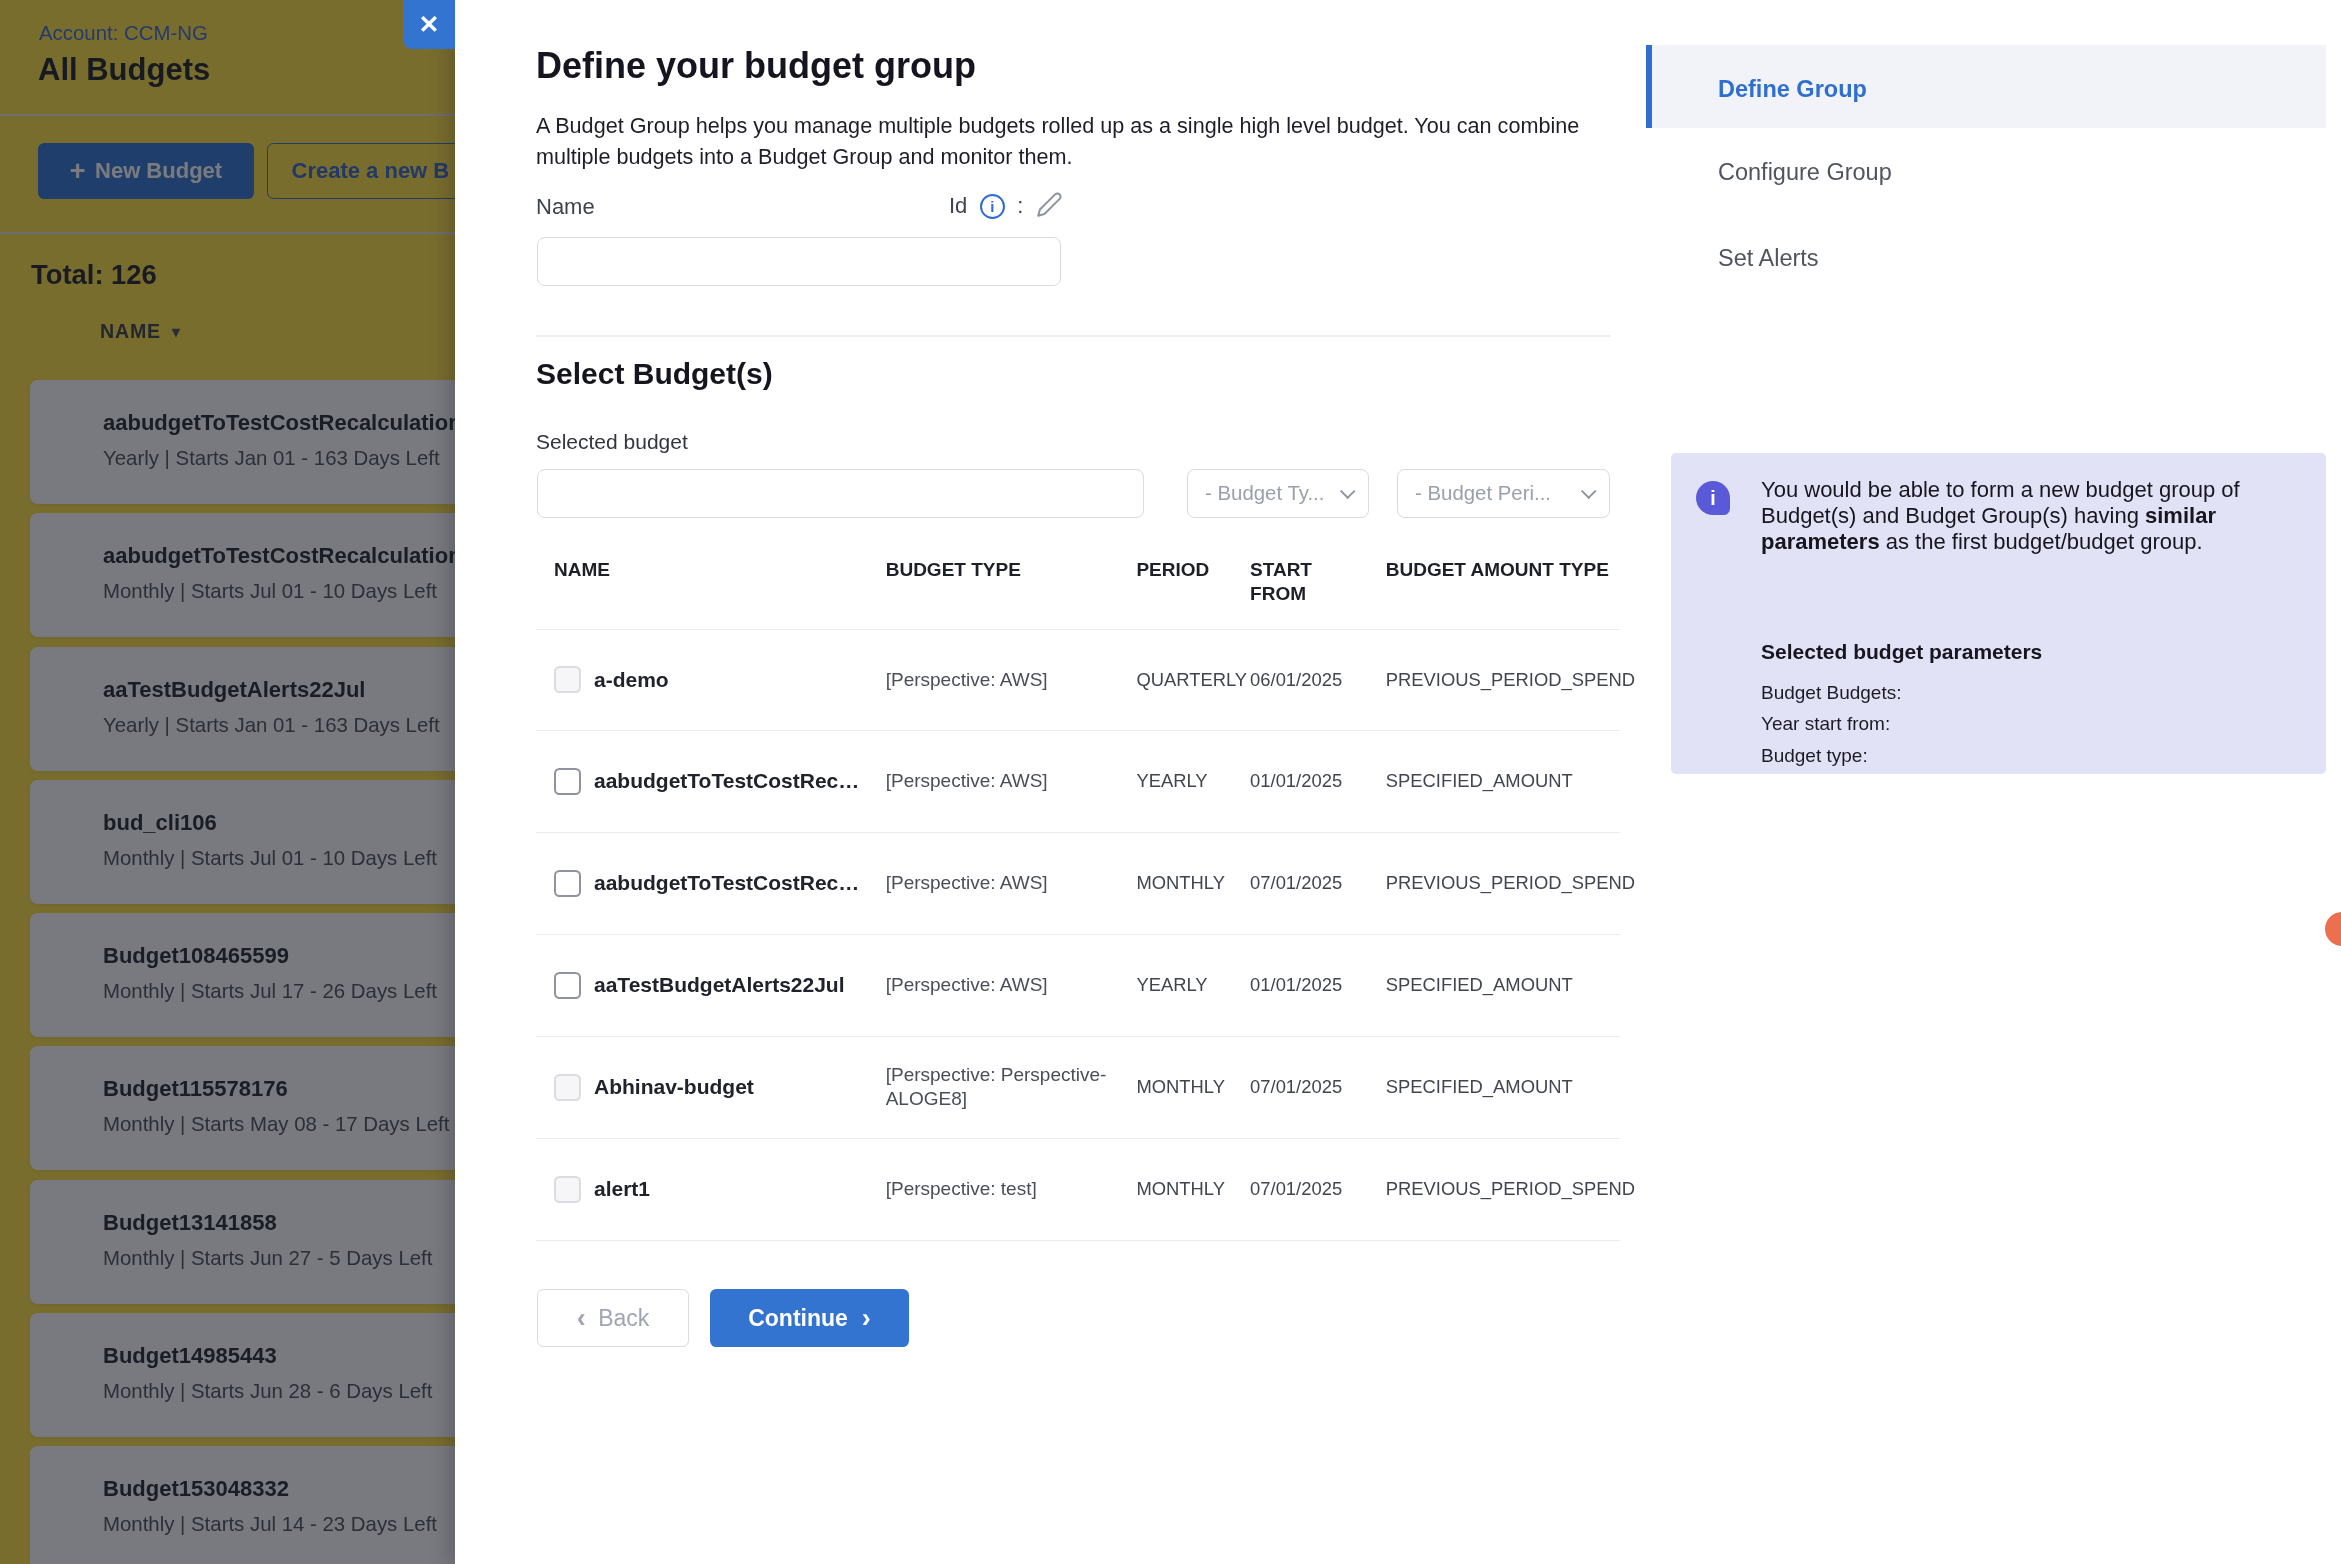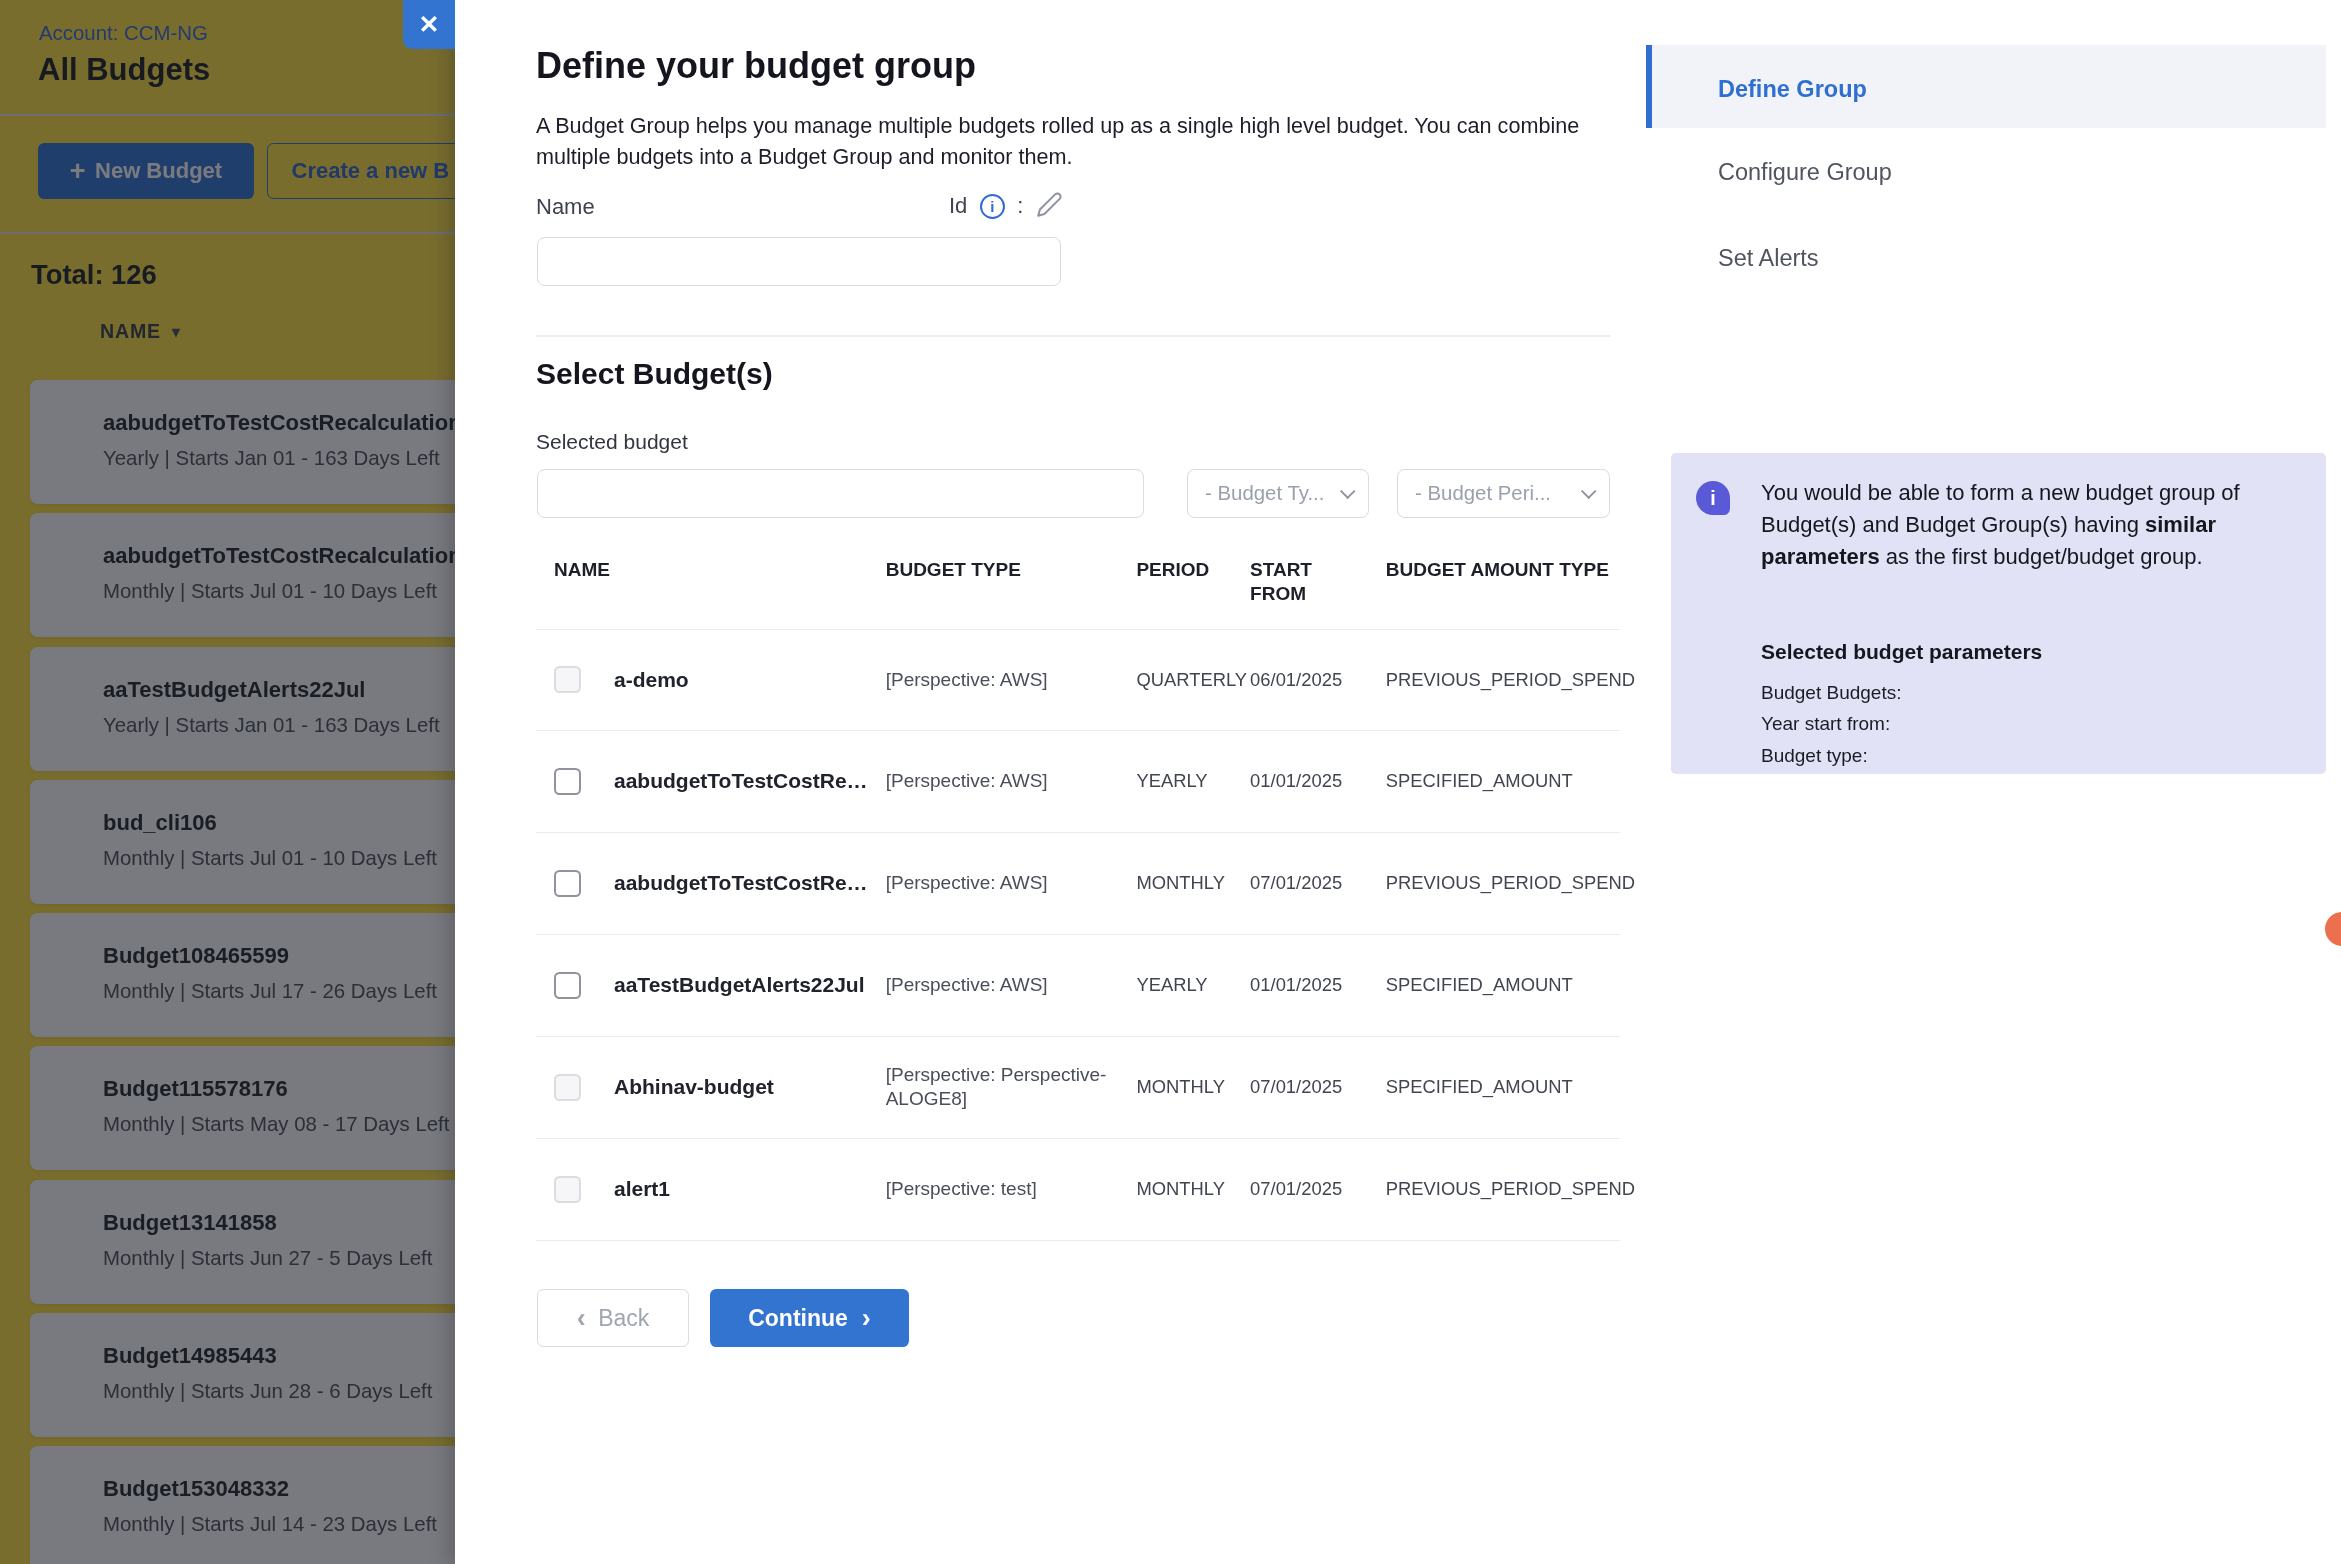--- a/index.html
+++ b/index.html
@@ -50,21 +50,21 @@
   .filter.f2 { left:942px; width:213px; }
   .chev { width:11px; height:11px; border-right:2.4px solid #8d93a0; border-bottom:2.4px solid #8d93a0; transform:rotate(45deg) translateY(-3.1px); }
 
   
   .tbl { position:absolute; left:81px; top:558px; width:1084px; }
   .t-grid { display:grid; grid-template-columns:316px 235px 98px 120px 227px; column-gap:15.7px; padding-left:18px; }
   .t-head { font-size:19px; line-height:23.5px; font-weight:bold; color:#1d1f29; }
   .t-body { margin-top:23.5px; }
   .t-row { position:relative; height:102px; align-items:center; border-bottom:1.6px solid #ebebef; }
   .t-row:first-child { border-top:1.6px solid #ebebef; }
-  .row-name { display:flex; align-items:center; gap:33px; }
+  .row-name { display:flex; align-items:center; gap:13px; }
   .cb { width:27px; height:27px; border-radius:5.5px; flex:0 0 27px; }
   .cb.on { border:2px solid #90939d; background:#fff; }
   .cb.off { border:2px solid #dcdce1; background:#f6f6f8; }
   .cell-name { font-size:21px; font-weight:bold; color:#20232c; white-space:nowrap; overflow:hidden; text-overflow:ellipsis; }
   .cell-type { font-size:19px; color:#4a4e59; line-height:24px; }
   .cell-dim { font-size:18.4px; color:#41454f; white-space:nowrap; }
 
   .btn-back { position:absolute; left:82px; top:1289px; width:152px; height:58px; border:1.6px solid #d9dae2; border-radius:6.3px; background:#fff;
               color:#a0a5b1; font-size:23px; display:flex; align-items:center; justify-content:center; gap:12.5px; }
   .btn-continue { position:absolute; left:255px; top:1289px; width:199px; height:58px; background:#3374d1; border-radius:6.3px;
@@ -75,21 +75,21 @@
   .step-bar { position:absolute; left:1191px; top:45px; width:5.5px; height:83px; background:#2e6fd0; }
   .step-active { position:absolute; left:1197px; top:45px; width:674px; height:83px; background:#f2f2f9; }
   .step-item { position:absolute; left:1263px; font-size:23.5px; color:#50545f; }
   .step-item.active { color:#2e6fd0; font-weight:bold; top:76px; }
   .step-item.s2 { top:159px; }
   .step-item.s3 { top:245px; }
 
   .info-panel { position:absolute; left:1216px; top:453px; width:655px; height:321px; background:#e2e2f6; border-radius:4.7px; }
   .info-icon { position:absolute; left:25px; top:28px; width:34px; height:34px; background:#5a5ad8; border-radius:17px 17px 6.3px 17px;
                color:#fff; font-size:19.6px; font-weight:bold; display:flex; align-items:center; justify-content:center; font-style:normal; }
-  .info-msg { position:absolute; left:90px; top:23.5px; width:525px; font-size:22px; line-height:32px; color:#16161f; }
+  .info-msg { position:absolute; left:90px; top:23.5px; width:525px; font-size:22px; line-height:26px; color:#16161f; }
   .info-params-h { position:absolute; left:90px; top:187px; font-size:21px; font-weight:bold; color:#16161f; }
   .p-line { position:absolute; left:90px; font-size:19px; color:#1c1c26; }
   .p1 { top:229px; } .p2 { top:260px; } .p3 { top:292px; }
 
   .feedback-dot { position:absolute; left:2325px; top:912px; width:34px; height:34px; border-radius:50%; background:#ec7050; }
 </style>
 </head>
 <body>
 
 <div class="screen">

